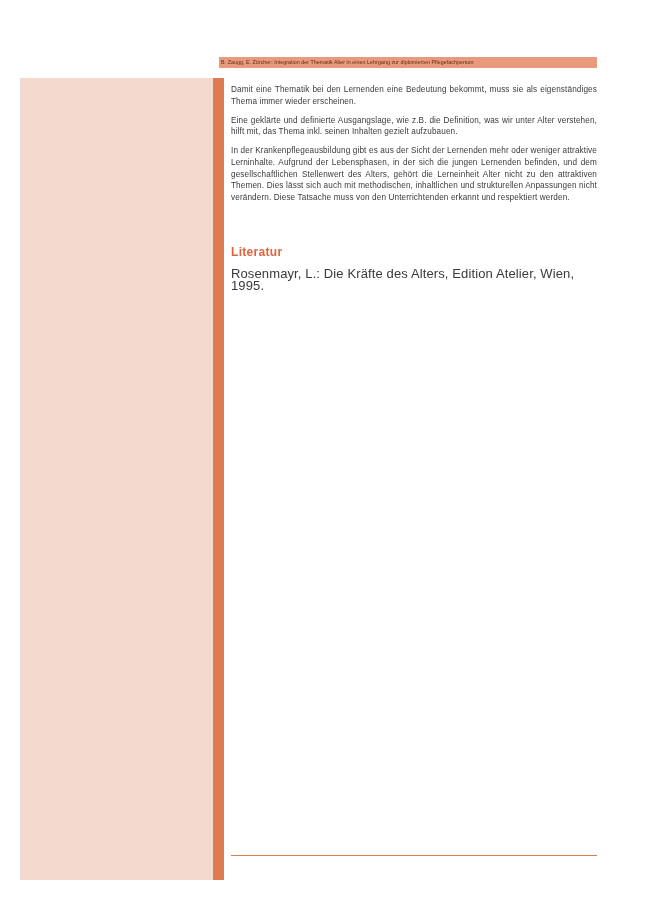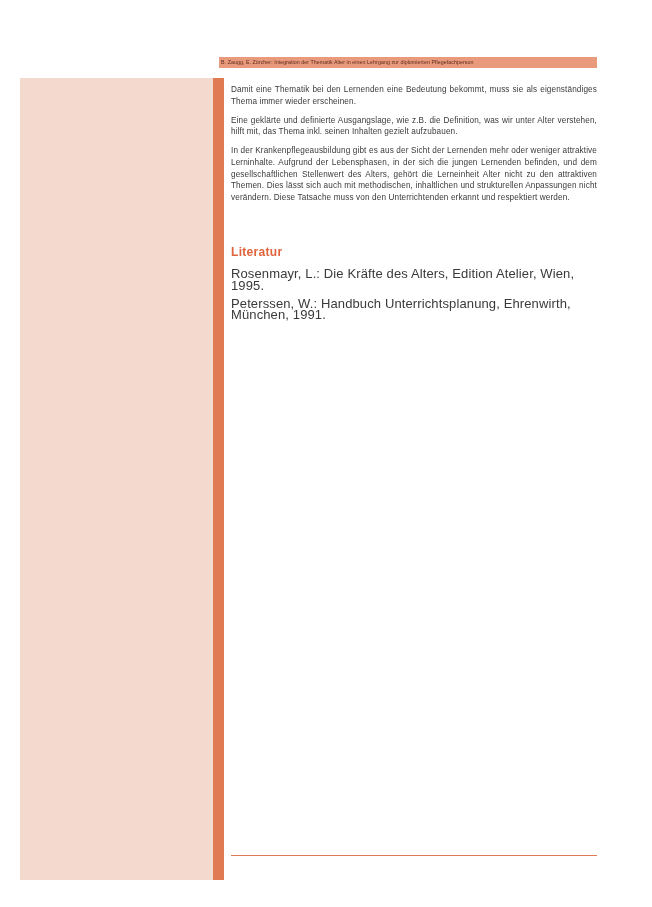--- a/index.html
+++ b/index.html
@@ -153,19 +153,18 @@
   <div class="runhead"></div>
   <div class="runhead-text">B. Zaugg, E. Zürcher: Integration der Thematik Alter in einen Lehrgang zur diplomierten Pflegefachperson</div>
 
   <div class="content">
     <p class="para">Damit eine Thematik bei den Lernenden eine Bedeutung bekommt, muss sie als eigenständiges Thema immer wieder erscheinen.</p>
     <p class="para">Eine geklärte und definierte Ausgangslage, wie z.B. die Definition, was wir unter Alter verstehen, hilft mit, das Thema inkl. seinen Inhalten gezielt aufzubauen.</p>
     <p class="para">In der Krankenpflegeausbildung gibt es aus der Sicht der Lernenden mehr oder weniger attraktive Lerninhalte. Aufgrund der Lebensphasen, in der sich die jungen Lernenden befinden, und dem gesellschaftlichen Stellenwert des Alters, gehört die Lerneinheit Alter nicht zu den attraktiven Themen. Dies lässt sich auch mit methodischen, inhaltlichen und strukturellen Anpassungen nicht verändern. Diese Tatsache muss von den Unterrichtenden erkannt und respektiert werden.</p>
 
     <h2 class="lit-heading">Literatur</h2>
     <p class="ref">Rosenmayr, L.: Die Kräfte des Alters, Edition Atelier, Wien, 1995.</p>
-    <p class="ref">Peterssen, W.: Handbuch Unterrichtsplanung, Ehrenwirth, München, 1991.</p>
   </div>
 
   <div class="footer-rule"></div>
 
 
 </div>
 
 </body></html>

